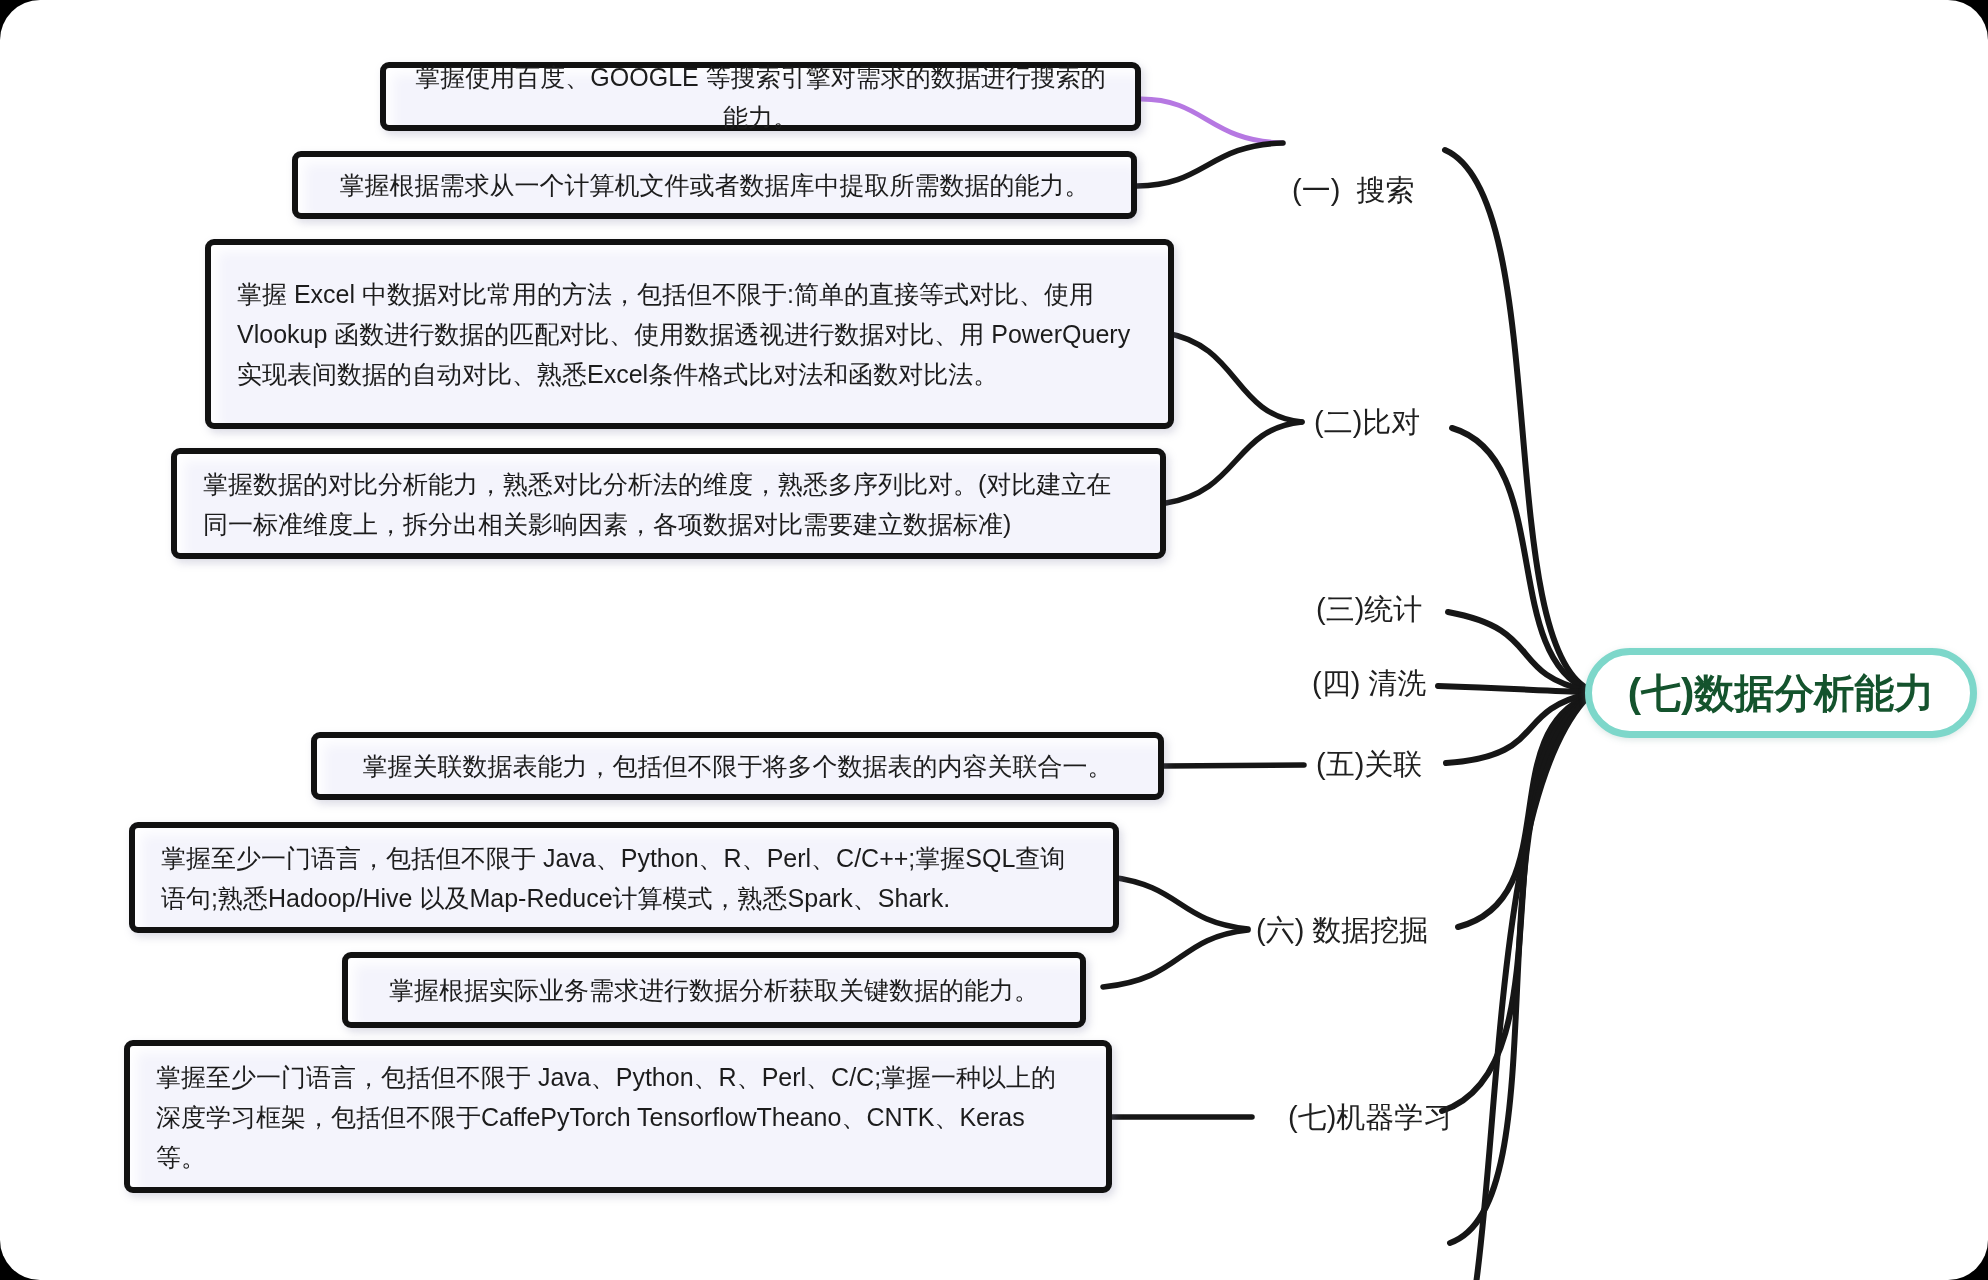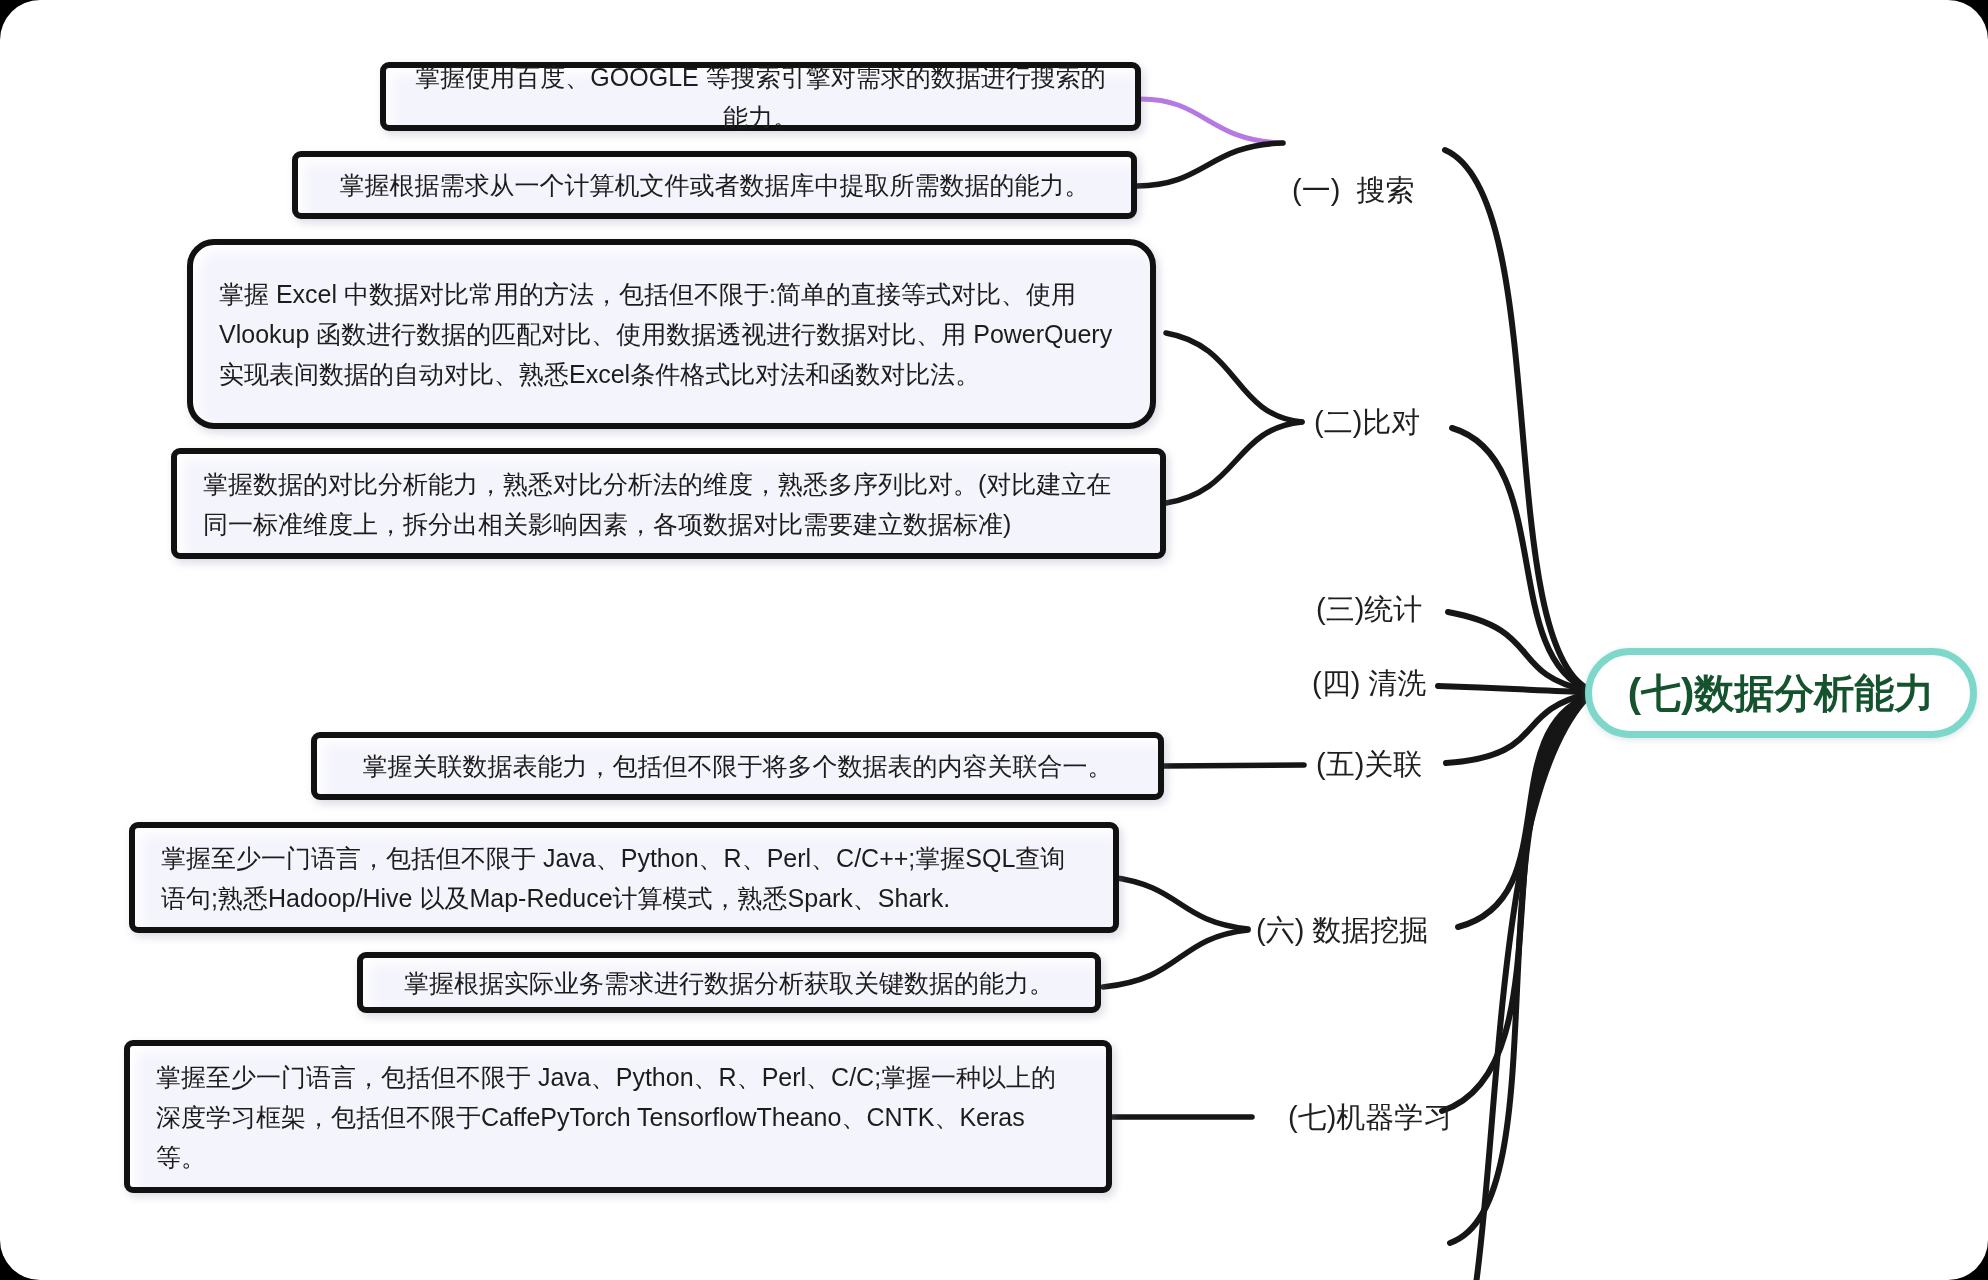--- a/index.html
+++ b/index.html
@@ -61,29 +61,29 @@
       <path d="M 1458 927 C 1566 899 1494 735 1588 696" stroke="#161616" stroke-width="6" fill="none" stroke-linecap="round"></path>
       <path d="M 1442 1111 C 1572 1068 1476 766 1586 698" stroke="#161616" stroke-width="6" fill="none" stroke-linecap="round"></path>
       <path d="M 1450 1243 C 1562 1204 1472 790 1584 700" stroke="#161616" stroke-width="6" fill="none" stroke-linecap="round"></path>
       <path d="M 1584 701 C 1498 800 1500 1110 1476 1284" stroke="#161616" stroke-width="6" fill="none" stroke-linecap="round"></path>
     </svg>
 
     <div class="leaf center" style="left:380px;top:62px;width:761px;height:69px;">掌握使用百度、GOOGLE 等搜索引擎对需求的数据进行搜索的能力。</div>
 
     <div class="leaf center" style="left:292px;top:151px;width:845px;height:68px;">掌握根据需求从一个计算机文件或者数据库中提取所需数据的能力。</div>
 
-    <div class="leaf" style="left:187px;top:239px;width:969px;height:190px;border-radius:27px;">掌握 Excel 中数据对比常用的方法，包括但不限于:简单的直接等式对比、使用 Vlookup 函数进行数据的匹配对比、使用数据透视进行数据对比、用 PowerQuery实现表间数据的自动对比、熟悉Excel条件格式比对法和函数对比法。</div>
+    <div class="leaf" style="left:205px;top:239px;width:969px;height:190px;">掌握 Excel 中数据对比常用的方法，包括但不限于:简单的直接等式对比、使用 Vlookup 函数进行数据的匹配对比、使用数据透视进行数据对比、用 PowerQuery实现表间数据的自动对比、熟悉Excel条件格式比对法和函数对比法。</div>
 
     <div class="leaf center" style="left:311px;top:732px;width:853px;height:68px;">掌握关联数据表能力，包括但不限于将多个数据表的内容关联合一。</div>
 
     <div class="leaf" style="left:171px;top:448px;width:995px;height:111px;">掌握数据的对比分析能力，熟悉对比分析法的维度，熟悉多序列比对。(对比建立在同一标准维度上，拆分出相关影响因素，各项数据对比需要建立数据标准)</div>
 
     <div class="leaf" style="left:120px;top:822px;width:990px;height:111px;margin-left:9px;">掌握至少一门语言，包括但不限于 Java、Python、R、Perl、C/C++;掌握SQL查询语句;熟悉Hadoop/Hive 以及Map-Reduce计算模式，熟悉Spark、Shark.</div>
 
-    <div class="leaf center" style="left:357px;top:952px;width:744px;height:61px;">掌握根据实际业务需求进行数据分析获取关键数据的能力。</div>
+    <div class="leaf center" style="left:342px;top:952px;width:744px;height:76px;">掌握根据实际业务需求进行数据分析获取关键数据的能力。</div>
 
     <div class="leaf" style="left:124px;top:1040px;width:988px;height:153px;">掌握至少一门语言，包括但不限于 Java、Python、R、Perl、C/C;掌握一种以上的深度学习框架，包括但不限于CaffePyTorch TensorflowTheano、CNTK、Keras 等。</div>
 
     <div class="branch-label" style="left:1292px;top:124px;margin-top:48px;">(一)  搜索</div>
     <div class="branch-label" style="left:1314px;top:404px;">(二)比对</div>
     <div class="branch-label" style="left:1316px;top:591px;">(三)统计</div>
     <div class="branch-label" style="left:1312px;top:665px;">(四) 清洗</div>
     <div class="branch-label" style="left:1316px;top:746px;text-align:right;">(五)关联</div>
     <div class="branch-label" style="left:1256px;top:912px;">(六) 数据挖掘</div>
     <div class="branch-label" style="left:1262px;top:1099px;margin-left:26px;">(七)机器学习</div>

